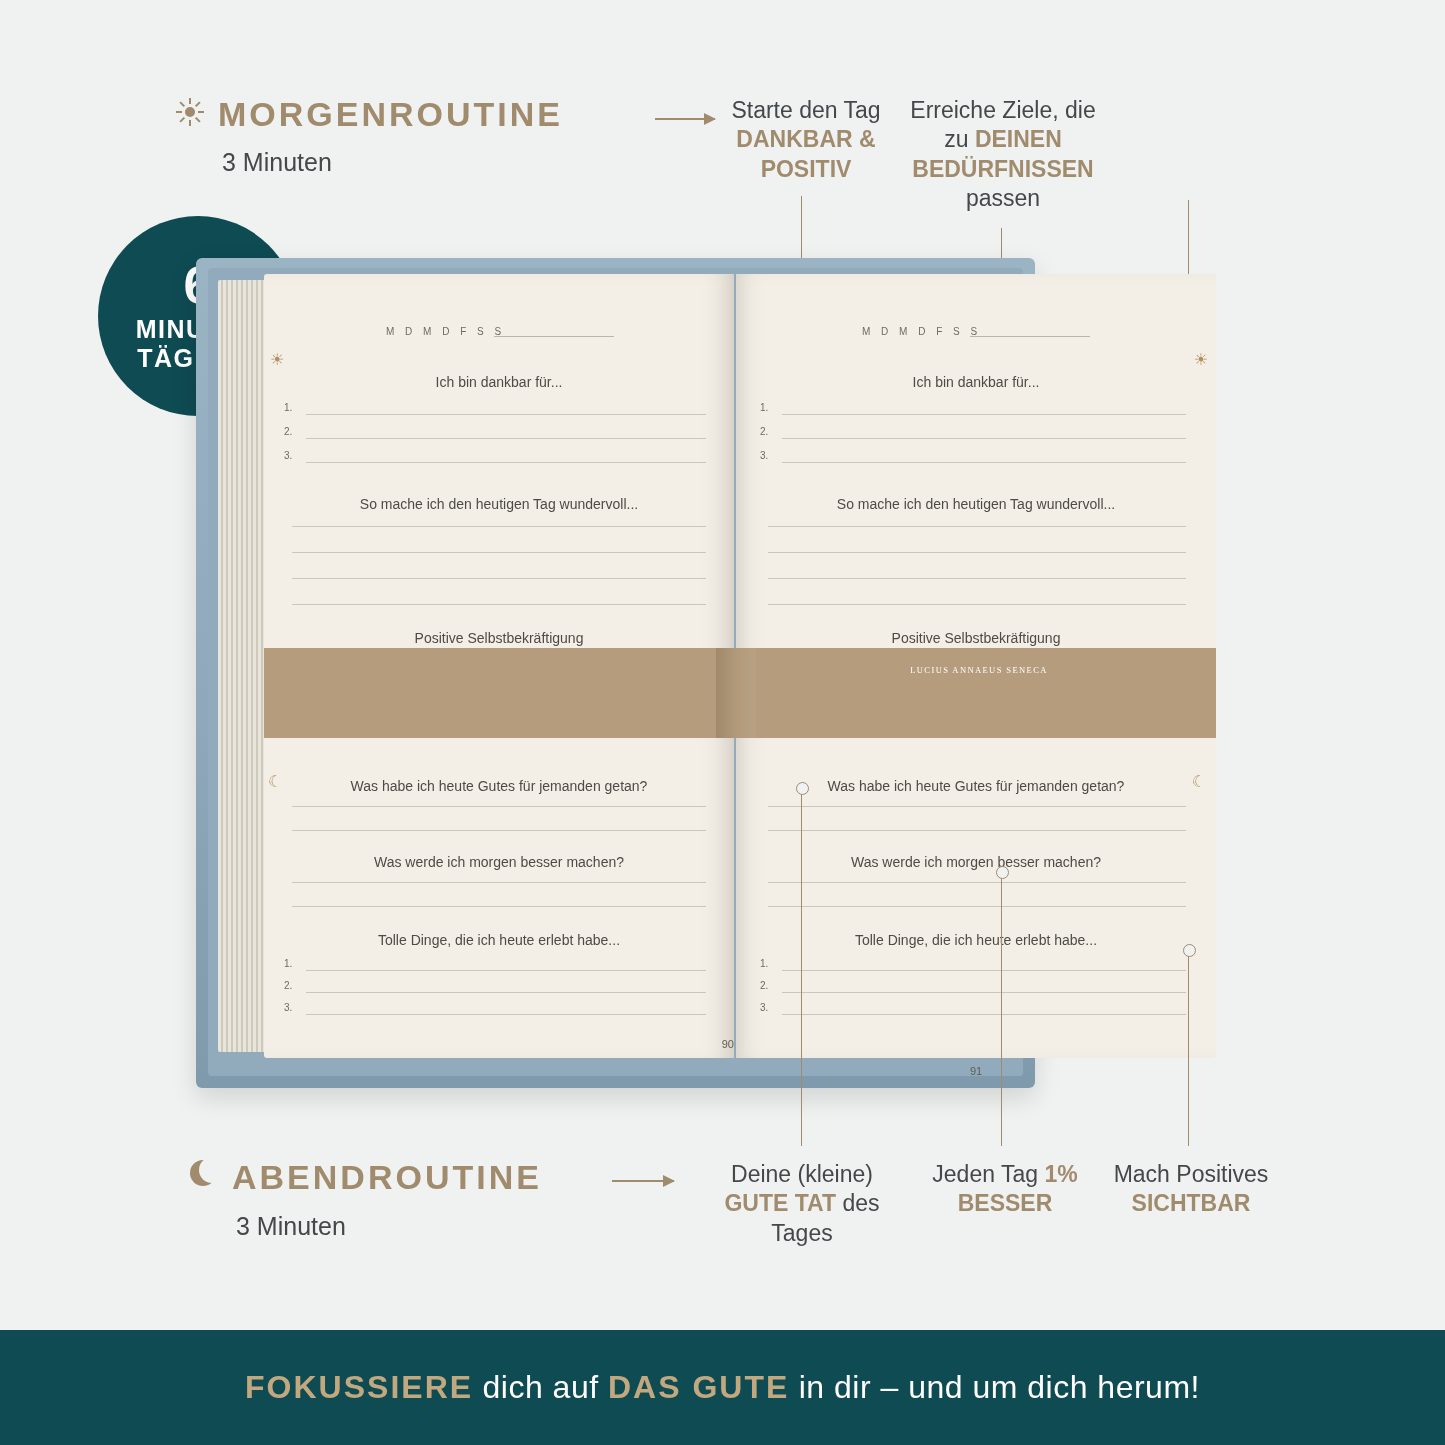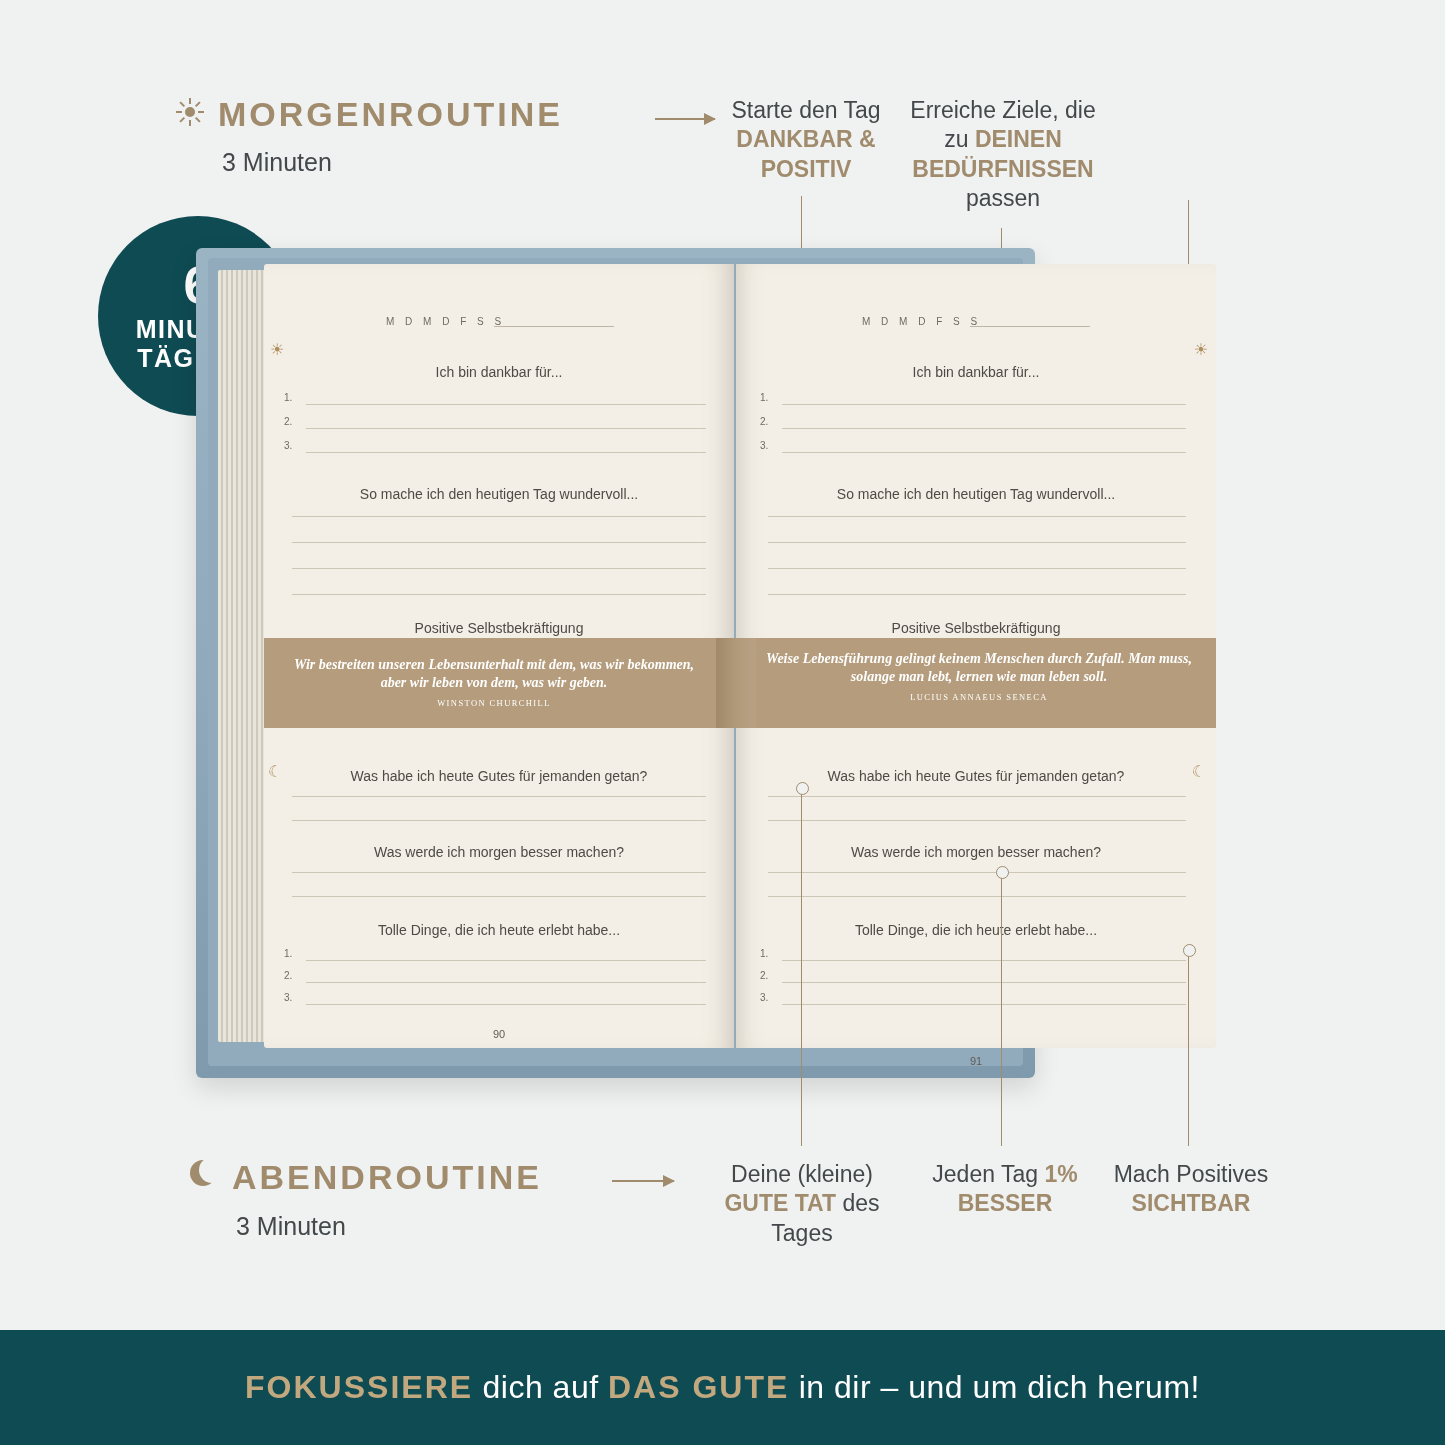--- a/index.html
+++ b/index.html
@@ -143,21 +143,21 @@
     height: 11px;
     border: 1px solid #a08b6d;
     border-radius: 50%;
     background: #f0f1f1;
   }
 
   
   .book {
     position: absolute;
     left: 196px;
-    top: 248px;
+    top: 258px;
     width: 839px;
     height: 830px;
   }
   .cover {
     position: absolute;
     inset: 0;
     background: linear-gradient(180deg,#9bb4c4 0%, #8fa9bb 55%, #7f9aad 100%);
     border-radius: 6px;
     box-shadow: 0 10px 26px rgba(0,0,0,0.13);
   }
@@ -372,21 +372,21 @@
       <div class="rule" style="left:28px; width:414px; top:632px;"></div>
 
       <div class="prompt" style="left:0; right:0; top:658px;">Tolle Dinge, die ich heute erlebt habe...</div>
       <div class="num-label" style="left:20px; top:684px;">1.</div>
       <div class="rule" style="left:42px; width:400px; top:696px;"></div>
       <div class="num-label" style="left:20px; top:706px;">2.</div>
       <div class="rule" style="left:42px; width:400px; top:718px;"></div>
       <div class="num-label" style="left:20px; top:728px;">3.</div>
       <div class="rule" style="left:42px; width:400px; top:740px;"></div>
 
-      <div class="page-no" style="left:0; right:0; text-align:center; top:764px;">90</div>
+      <div class="page-no" style="left:0; right:0; text-align:right; top:764px;">90</div>
     </div>
 
     <div class="page page-right">
       <div class="weekdays" style="left:126px;">M D M D F S S</div>
       <div class="date-line" style="left:234px; width:120px;"></div>
 
       <div class="prompt" style="left:0; right:0; top:100px;">Ich bin dankbar für...</div>
       <div class="num-label" style="left:24px; top:128px;">1.</div>
       <div class="rule" style="left:46px; width:404px; top:140px;"></div>
       <div class="num-label" style="left:24px; top:152px;">2.</div>
@@ -419,26 +419,21 @@
       <div class="rule" style="left:46px; width:404px; top:696px;"></div>
       <div class="num-label" style="left:24px; top:706px;">2.</div>
       <div class="rule" style="left:46px; width:404px; top:718px;"></div>
       <div class="num-label" style="left:24px; top:728px;">3.</div>
       <div class="rule" style="left:46px; width:404px; top:740px;"></div>
 
       <div class="page-no" style="left:0; right:0; text-align:center; top:764px;margin-top:27px;">91</div>
     </div>
 
     <div class="quote-band">
-      <div class="quote" style="left:20px; width:420px; top:18px;">
-        <span>Wir bestreiten unseren Lebensunterhalt mit dem, was wir bekommen, aber wir leben von dem, was wir geben.</span>
-        <span class="src">WINSTON CHURCHILL</span>
-      </div>
       <div class="quote" style="left:500px; width:430px; top:12px;">
-        <span>Weise Lebensführung gelingt keinem Menschen durch Zufall. Man muss, solange man lebt, lernen wie man leben soll.</span>
         <span class="src">LUCIUS ANNAEUS SENECA</span>
       </div>
       <div class="gutter-shadow"></div>
     </div>
   </div>
 
   <div class="leader" style="left:801px; top:786px; height:360px;"></div>
   <div class="leader-dot" style="left:796px; top:782px;"></div>
   <div class="callout" style="left:712px; top:1160px; width:180px;text-align:center;">
     <span>Deine (kleine) <b>GUTE TAT</b> des Tages</span>

